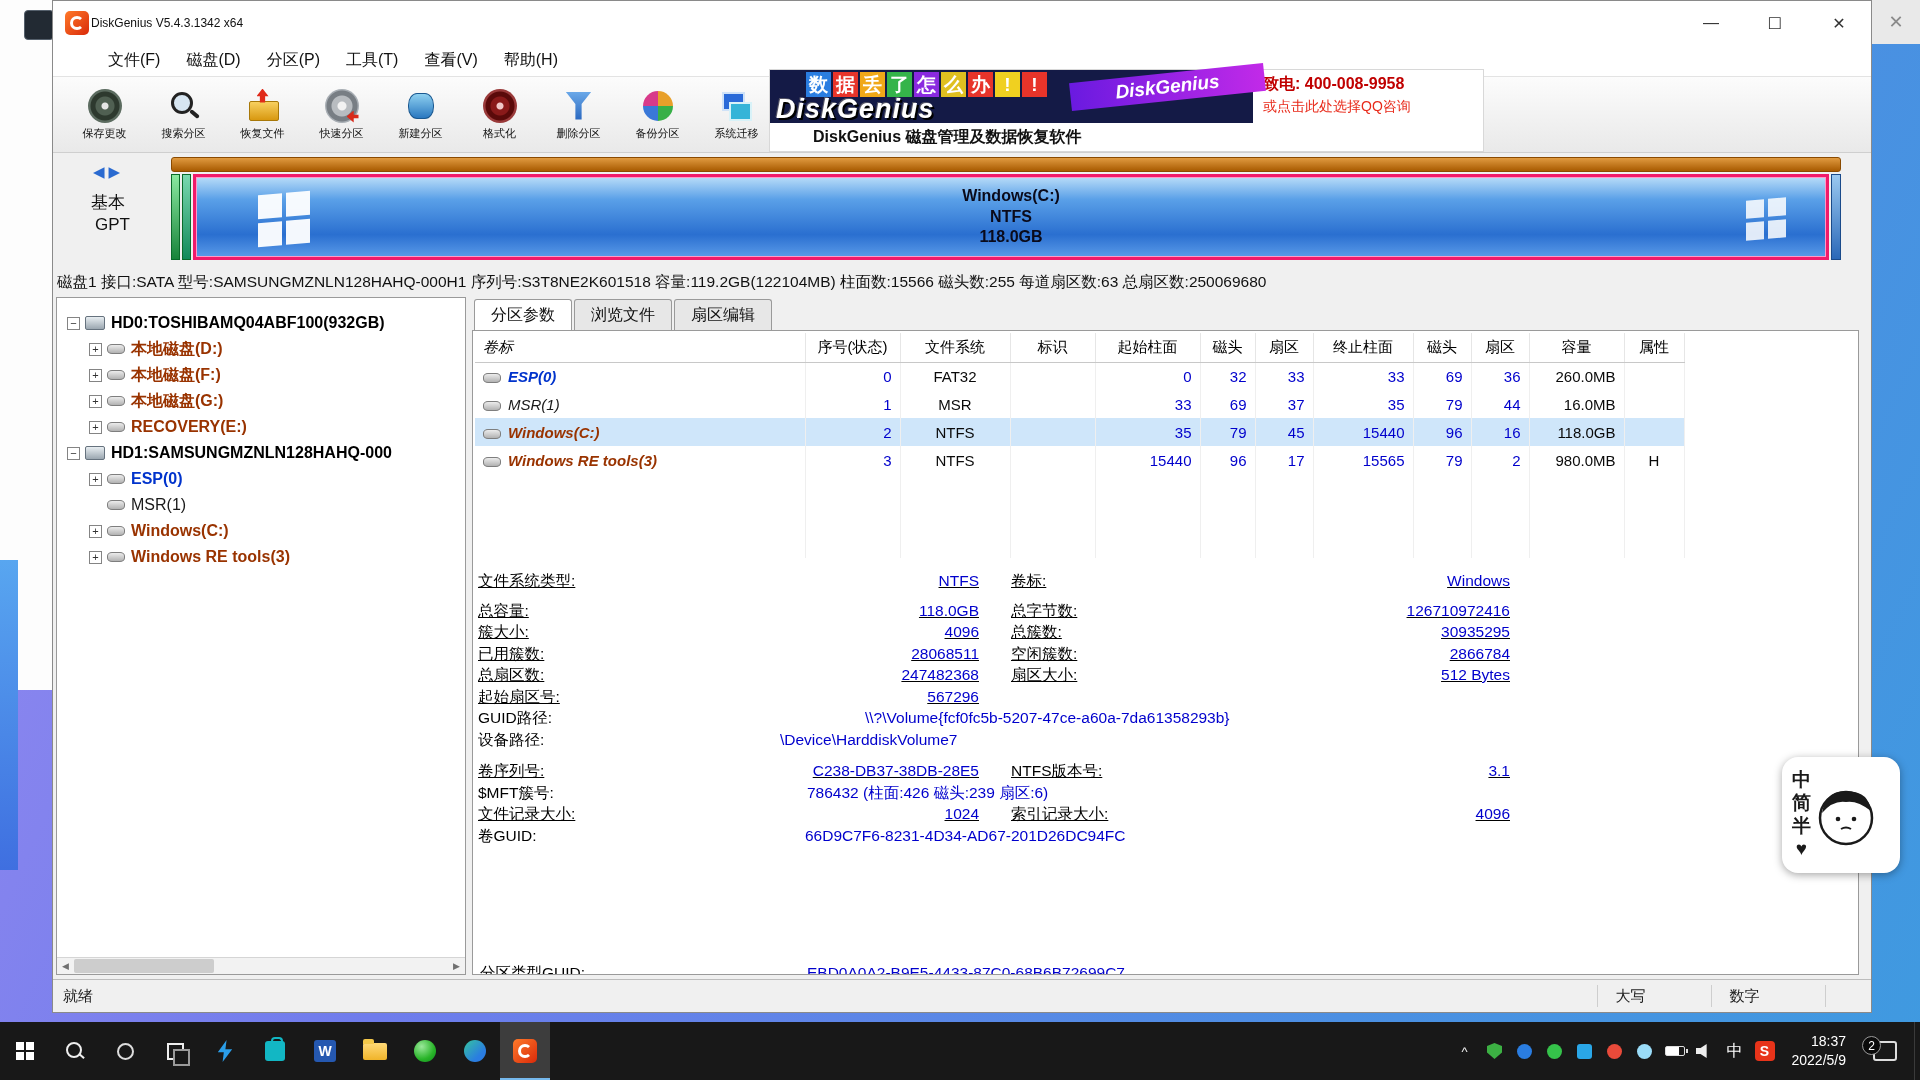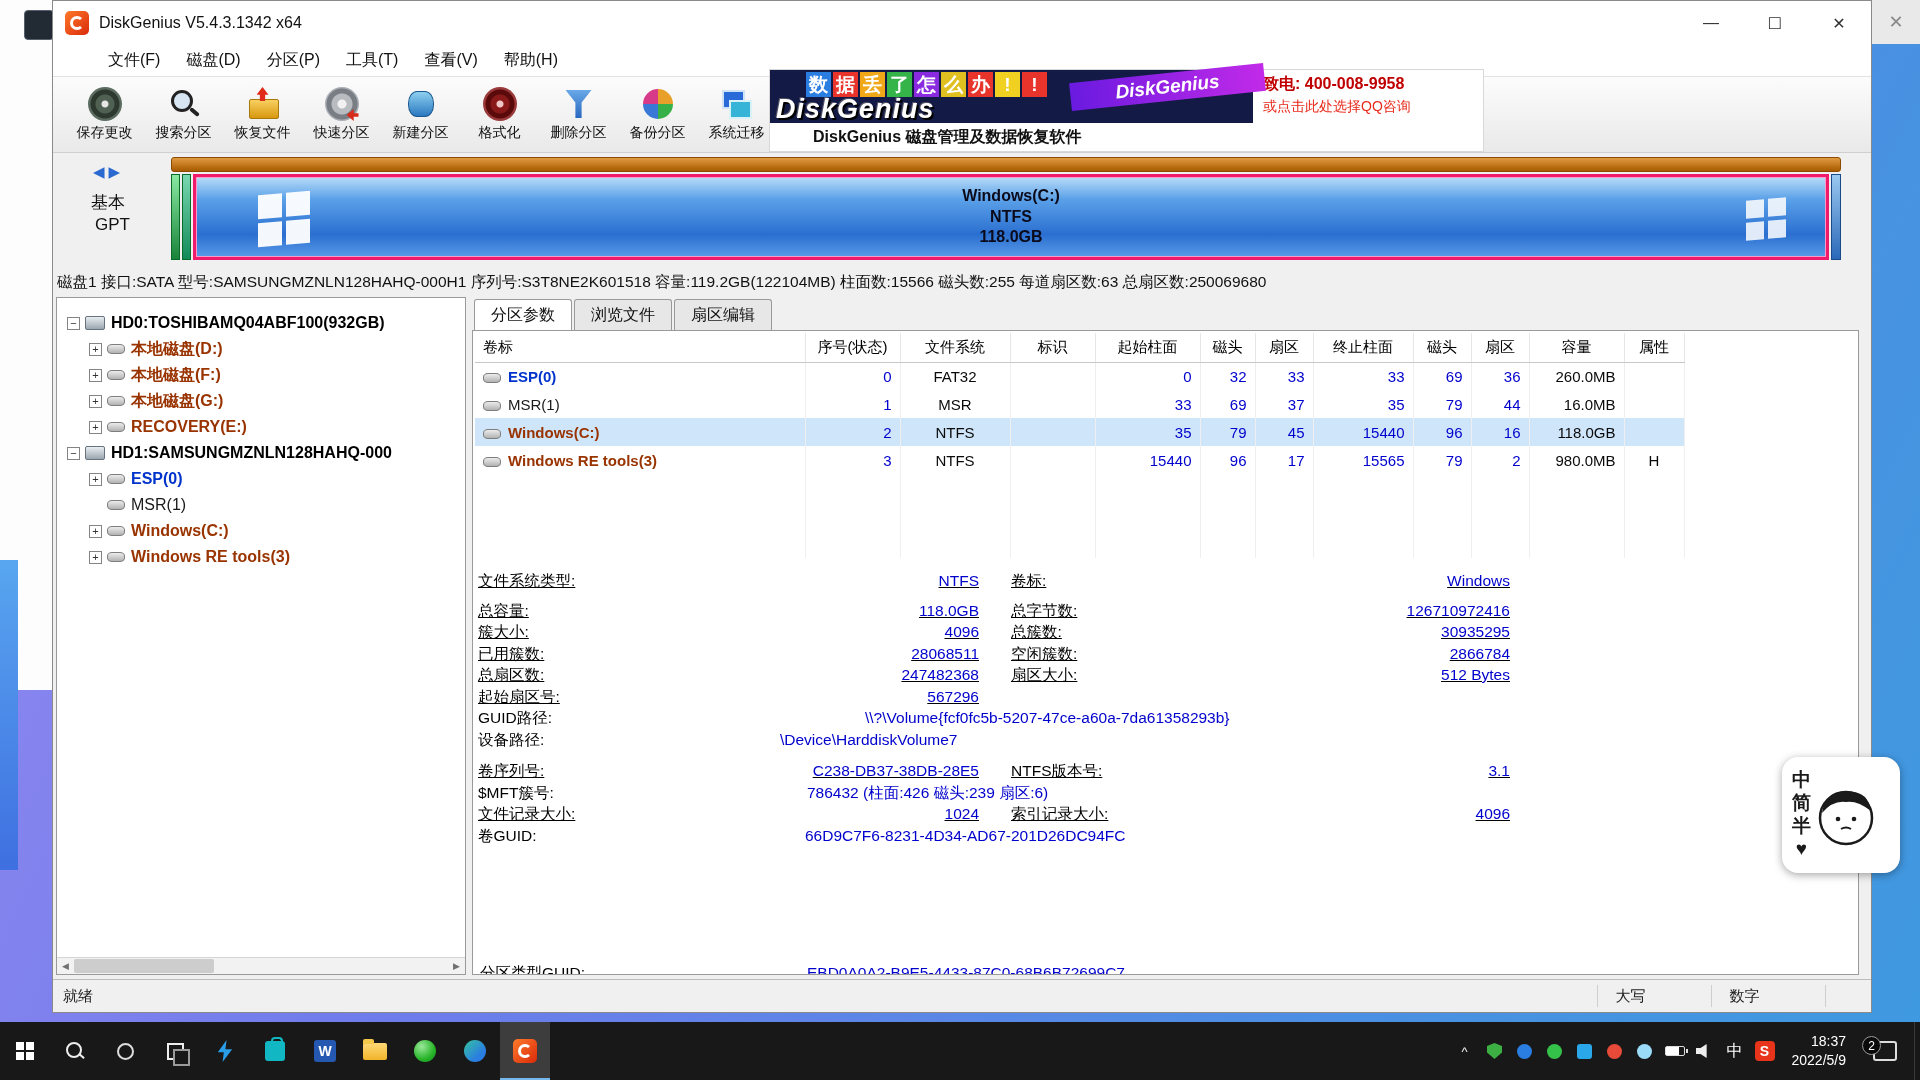--- a/index.html
+++ b/index.html
@@ -14,30 +14,30 @@
   .desktop-sliver { position:absolute; left:0; top:560px; width:18px; height:310px;
     background:linear-gradient(180deg,#58a6f0,#3f6fe0); }
   .behind-close-area { position:absolute; right:0; top:0; width:48px; height:44px; background:#e9e9e9; color:#8a8a8a; display:flex; align-items:center; justify-content:center; font-size:18px; }
 
   
   .window { position:absolute; left:52px; top:0; width:1820px; height:1013px; background:#f0f0f0; border:1px solid #8a8a8a; display:flex; flex-direction:column; overflow:hidden; }
 
   .titlebar { height:44px; background:#fff; display:flex; align-items:center; flex:0 0 auto; }
   .dg-icon { width:24px; height:24px; margin-left:12px; border-radius:5px; background:linear-gradient(135deg,#ff7a2a,#d92a0a); position:relative; flex:0 0 auto; }
   .dg-icon::after { content:""; position:absolute; inset:5px; border:3px solid #fff; border-right-color:transparent; border-radius:50%; }
-  .title-text { margin-left:10px; font-size:16px; color:#111; }
+  .title-text { margin-left:2px; font-size:12px; color:#111; }
   .win-btns { margin-left:auto; display:flex; height:100%; }
   .win-btn { width:64px; height:100%; display:flex; align-items:center; justify-content:center; font-size:16px; color:#333; }
 
   .menubar { height:32px; background:#fff; border-bottom:1px solid #e3e3e3; display:flex; align-items:center; padding-left:42px; flex:0 0 auto; }
   .menu-item { padding:0 13px; font-size:16px; color:#111; }
 
   .toolbar { height:76px; background:linear-gradient(#fcfcfc,#e9e9e9); border-bottom:1px solid #cfcfcf; display:flex; align-items:center; padding-left:12px; flex:0 0 auto; position:relative; }
   .tool-btn { width:79px; display:flex; flex-direction:column; align-items:center; gap:3px; }
-  .tool-label { font-size:14px; color:#111; }
+  .tool-label { font-size:11px; color:#111; }
   .tico { width:34px; height:34px; position:relative; }
   .i-save { border-radius:50%; background:radial-gradient(circle at 50% 50%,#e5e5e5 0 3px,#506052 4px 9px,#2d392e 10px 14px,#5c6c60 15px); }
   .i-search::before { content:""; position:absolute; left:4px; top:3px; width:16px; height:16px; border:3px solid #222; border-radius:50%; background:#d7e6f2; }
   .i-search::after { content:""; position:absolute; left:22px; top:23px; width:11px; height:4px; background:#222; transform:rotate(40deg); border-radius:2px; }
   .i-restore::before { content:""; position:absolute; left:3px; top:12px; width:28px; height:18px; background:linear-gradient(#f8d060,#d89810); border:1px solid #a87808; border-radius:2px; }
   .i-restore::after { content:""; position:absolute; left:11px; top:0; width:12px; height:14px; background:#e02a1a; clip-path:polygon(50% 0,100% 55%,72% 55%,72% 100%,28% 100%,28% 55%,0 55%); }
   .i-quick { border-radius:50%; background:radial-gradient(circle at 50% 50%,#f2f2f2 0 4px,#b8bcc0 5px 10px,#787e84 11px 15px,#a8aeb4 16px); }
   .i-quick::after { content:""; position:absolute; right:0; bottom:0; width:12px; height:12px; background:#d82a1a; clip-path:polygon(0 50%,60% 0,60% 35%,100% 35%,100% 65%,60% 65%,60% 100%); }
   .i-new { margin:4px; width:26px; height:26px; border:1px solid #1a5890; border-radius:9px/12px; background:linear-gradient(180deg,#8ed0f0,#2a78c0); }
   .i-format { border-radius:50%; background:radial-gradient(circle at 50% 50%,#f0c8c8 0 3px,#8a1a1a 4px 9px,#5a0a0a 10px 14px,#9a3a3a 15px); }
@@ -101,21 +101,21 @@
 
   .right-panel { flex:1; display:flex; flex-direction:column; min-width:0; }
   .tabs { height:33px; display:flex; align-items:flex-end; gap:2px; padding-left:2px; flex:0 0 auto; }
   .tab { padding:5px 16px 4px; border:1px solid #9a9a9a; border-bottom:none; background:#e7e7e7; font-size:16px; color:#111; border-radius:3px 3px 0 0; }
   .tab.active { background:#fff; position:relative; top:1px; padding-bottom:5px; }
   .panel-content { flex:1; background:#fff; border:1px solid #9a9a9a; position:relative; overflow:hidden; padding-top:2px; }
 
   table.ptable { border-collapse:collapse; margin-left:2px; table-layout:fixed; font-size:15px; }
   .ptable th { font-weight:normal; color:#000; height:29px; border-bottom:1px solid #c8c8c8; border-right:1px solid #e6e6e6; white-space:nowrap; overflow:hidden; }
   .ptable td { height:28px; border-right:1px solid #efefef; white-space:nowrap; overflow:hidden; color:#0a0a0a; }
-  .ptable .vol { text-align:left; padding-left:8px; }
+  .ptable .vol { text-align:left; padding-left:8px;font-style:italic; }
   .ptable td.num { color:#0000cc; text-align:right; padding-right:8px; }
   .ptable td.fs { text-align:center; }
   .ptable td.cap { text-align:right; padding-right:8px; }
   .ptable td.attr { text-align:center; }
   tr.sel td { background:#cfe6fa; }
   .vname.v-blue { color:#0033cc; font-weight:bold; }
   .vname.v-maroon { color:#993300; font-weight:bold; }
   .vname.v-plain { color:#1a1a1a; }
   .ptable .part-ico { display:inline-block; vertical-align:middle; margin-right:7px; }
 

